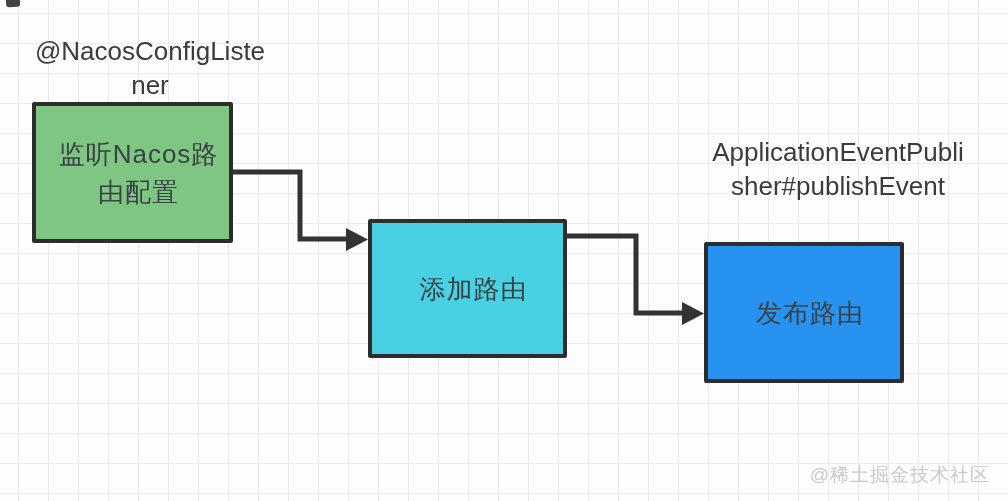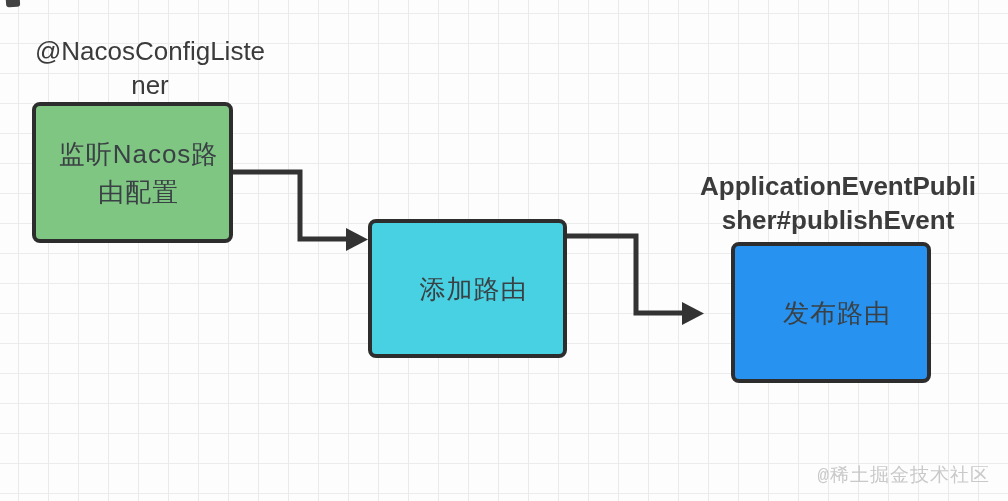--- a/index.html
+++ b/index.html
@@ -23,26 +23,26 @@
     position: absolute;
     text-align: center;
     font-size: 26px;
     line-height: 34px;
     color: #3b3b3b;
     white-space: pre-line;
     letter-spacing: 0px;
   }
   .annotation-1 { left: 30px;  top: 34px;  width: 240px; }
   .annotation-2 { left: 367px; top: 90px;  width: 260px; }
-  .annotation-3 { left: 699px; top: 169px; width: 278px; font-weight: bold; }
+  .annotation-3 { left: 699px; top: 135px; width: 278px; }
 
   .node {
     position: absolute;
     border: 4px solid #2d2d2d;
-    border-radius: 8px;
+    border-radius: 2px;
     display: flex;
     align-items: center;
     justify-content: center;
     text-align: center;
     font-size: 26px;
     line-height: 38px;
     color: #3a4145;
     white-space: pre-line;
     letter-spacing: 1px;
     padding-left: 12px;
@@ -74,21 +74,20 @@
     transform: rotate(-4deg);
   }
 
   .watermark {
     position: absolute;
     right: 18px;
     bottom: 13px;
     font-size: 19px;
     letter-spacing: 1px;
     color: #c9c9c9;
-    font-family: Liberation Mono, monospace;
   }
 </style>
 </head>
 <body>
 
 <div class="canvas">
 
   <div class="crop-mark"></div>
 
   <div class="annotation annotation-1">@NacosConfigListe
@@ -96,21 +95,21 @@
 
 
   <div class="annotation annotation-3">ApplicationEventPubli
 sher#publishEvent</div>
 
   <div class="node node-1" style="background-color: rgb(128, 198, 131);">监听Nacos路
 由配置</div>
 
   <div class="node node-2" style="background-color: rgb(71, 209, 226); margin-top: 48px;">添加路由</div>
 
-  <div class="node node-3" style="background-color: rgb(39, 146, 240); margin-left: 27px;">发布路由</div>
+  <div class="node node-3" style="background-color: rgb(39, 146, 240);">发布路由</div>
 
   <svg class="arrows" viewBox="0 0 1008 501">
     <g>
       <path d="M233 172 H300 V239 H348"></path>
       <polygon points="346,228 368,239.5 346,251"></polygon>
     </g>
     <g>
       <path d="M567 236 H636 V313 H684"></path>
       <polygon points="682,302 704,313.5 682,325"></polygon>
     </g>

